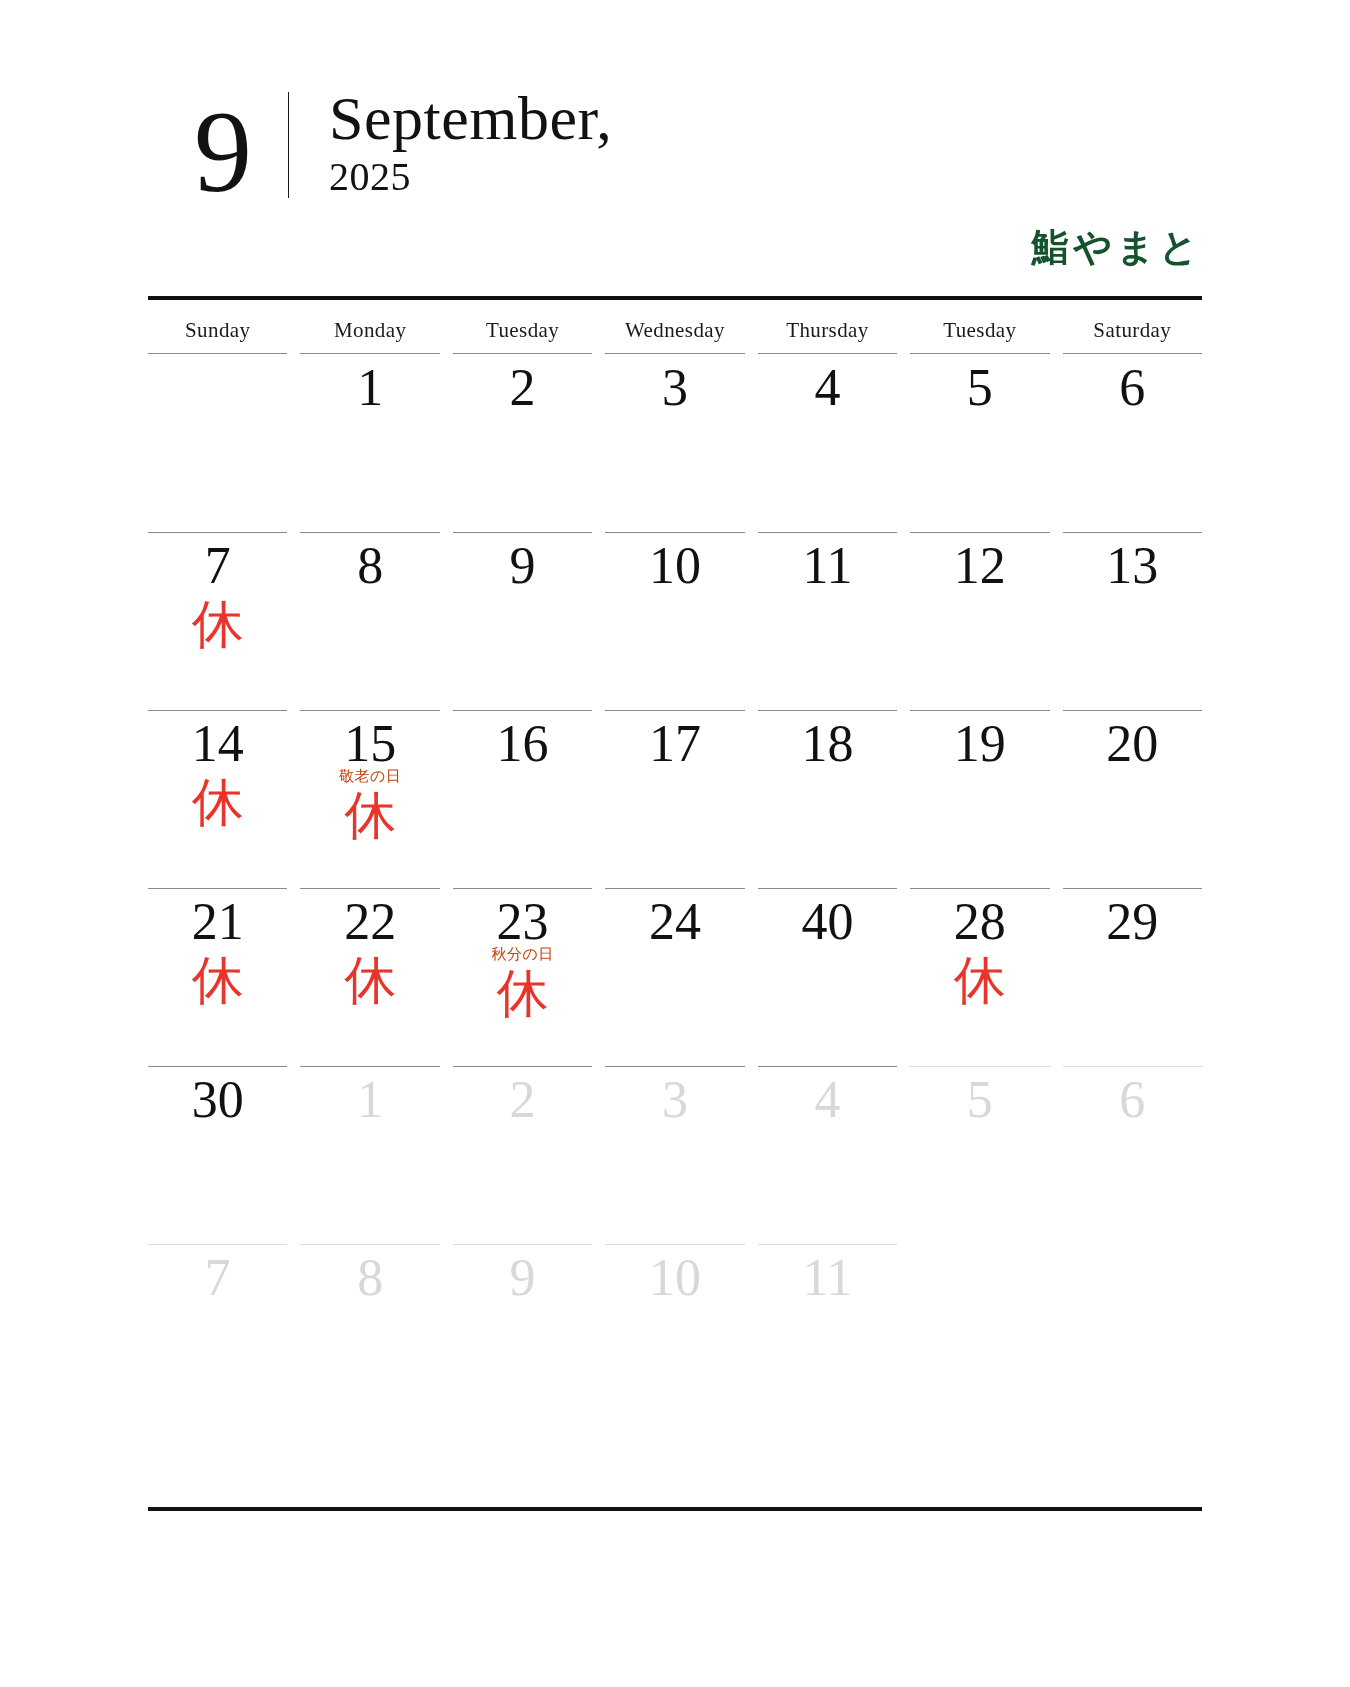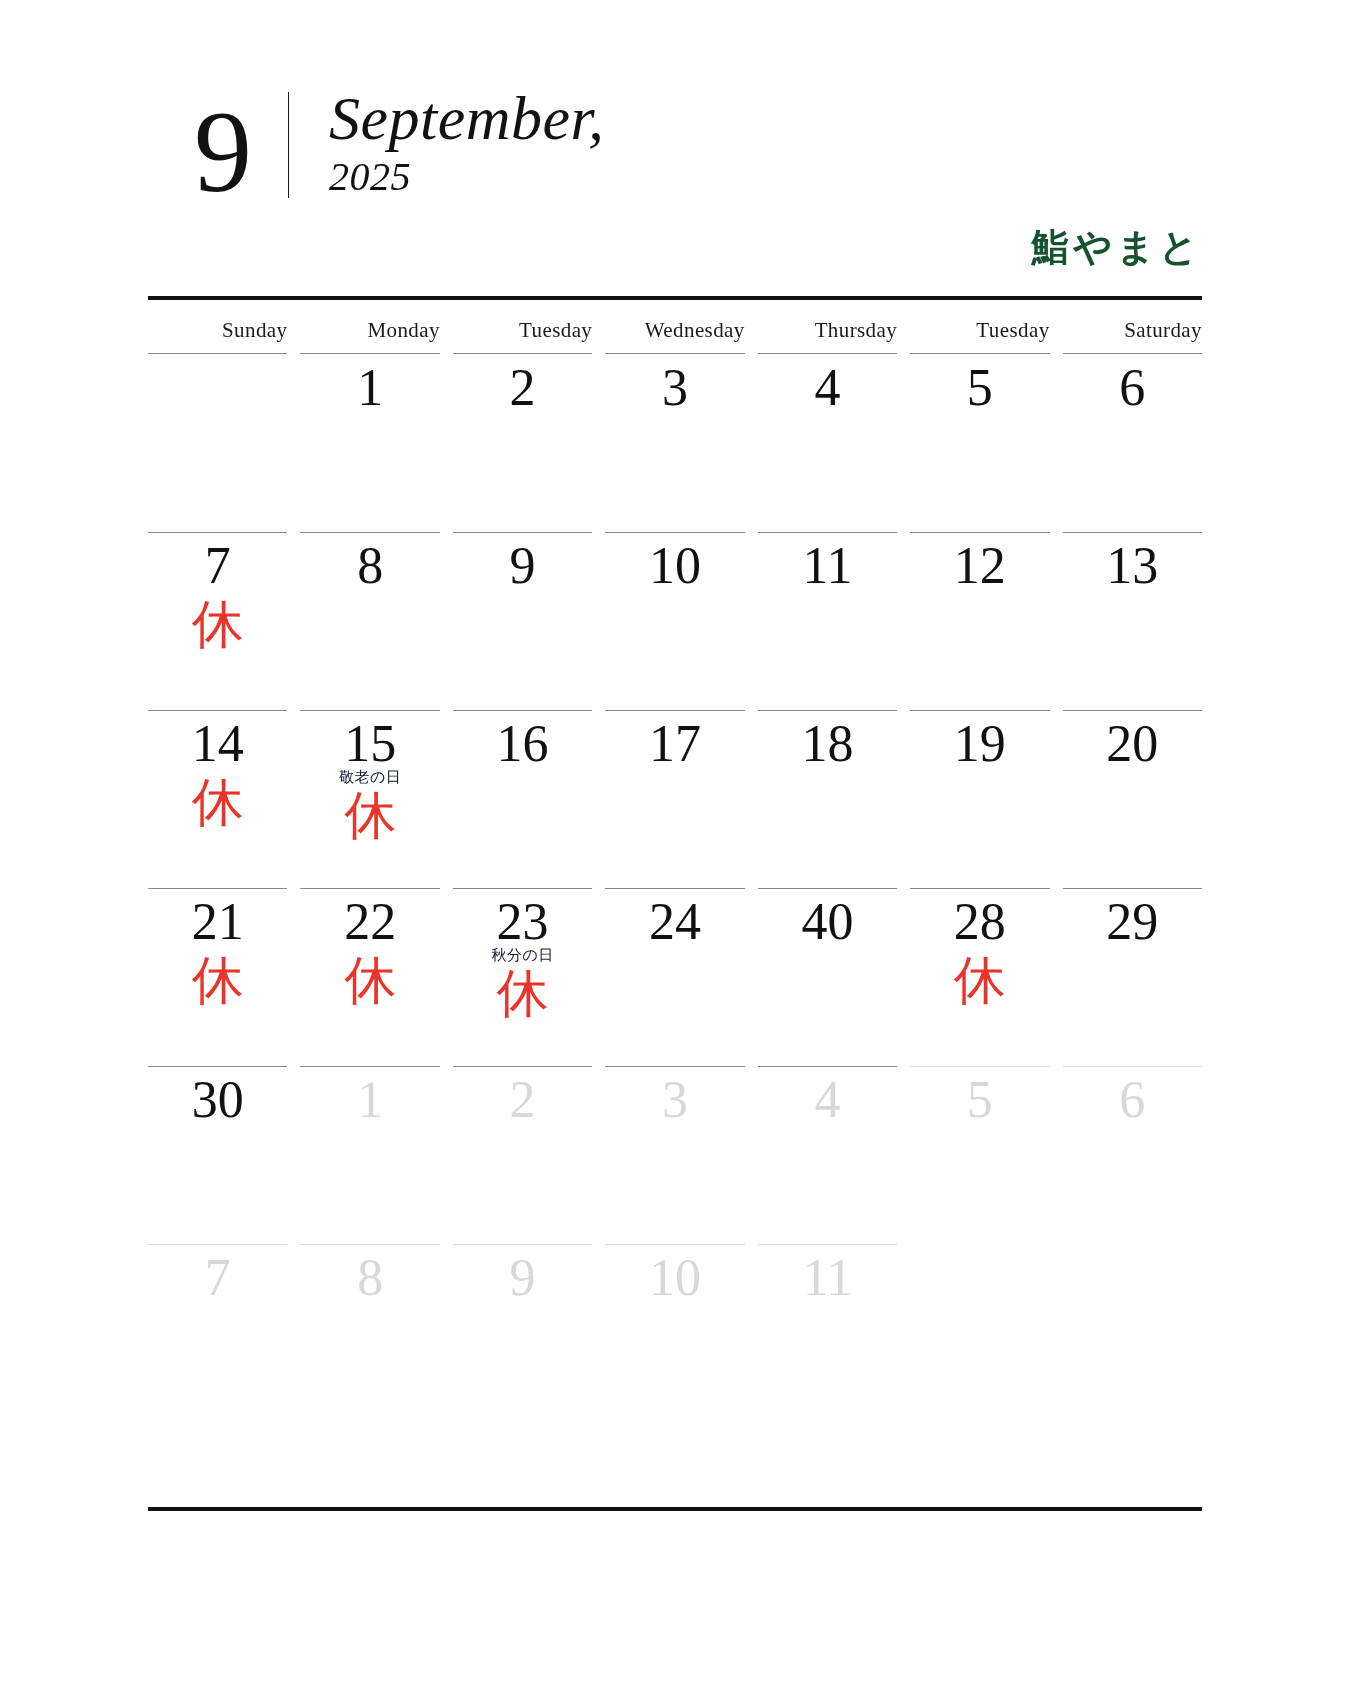--- a/index.html
+++ b/index.html
@@ -43,21 +43,20 @@
     width: 1px;
     background: #1a1a1a;
     height: 106px;
     margin: 6px 0 0 38px;
   }
   .month-block {
     margin-left: 40px;
     display: flex;
     flex-direction: column;
     justify-content: space-between;
-    font-style: italic;
   }
   .month-name {
     font-family: "Liberation Serif", serif;
     font-size: 62px;
     line-height: 1.05;
     letter-spacing: 0.5px;
     color: #121212;
   }
   .year {
     font-family: "Liberation Serif", serif;
@@ -105,21 +104,21 @@
     grid-template-columns: repeat(7, 1fr);
     column-gap: 13px;
   }
   .dow {
     font-family: "Liberation Serif", serif;
     font-size: 21px;
     letter-spacing: 0.4px;
     color: #1a1a1a;
     padding-bottom: 12px;
     border-bottom: 1px solid #8a8a8a;
-    text-align: right;
+    text-align: center;
     height: 36px;
     box-sizing: border-box;
   }
   .cell {
     position: relative;
     height: 178px;
     box-sizing: border-box;
     border-top: 1px solid #8a8a8a;
     padding-top: 4px;
   }
@@ -134,24 +133,24 @@
     font-size: 52px;
     line-height: 1.1;
     color: #111;
     text-align: center;
     display: block;
   }
   .cell.out .daynum {
     color: #d8d8d8;
   }
   .holiday-label {
-    font-family: Liberation Serif, serif;
+    font-family: Liberation Mono, monospace;
     font-size: 15px;
     text-align: center;
-    color: #0f172a;
+    color: #c2410c;
     margin-top: -2px;
     letter-spacing: 0.5px;
     line-height: 1;
   }
   .closed {
     font-family: "DejaVu Sans", sans-serif;
     font-size: 52px;
     line-height: 1;
     text-align: center;
     color: #e8342a;

